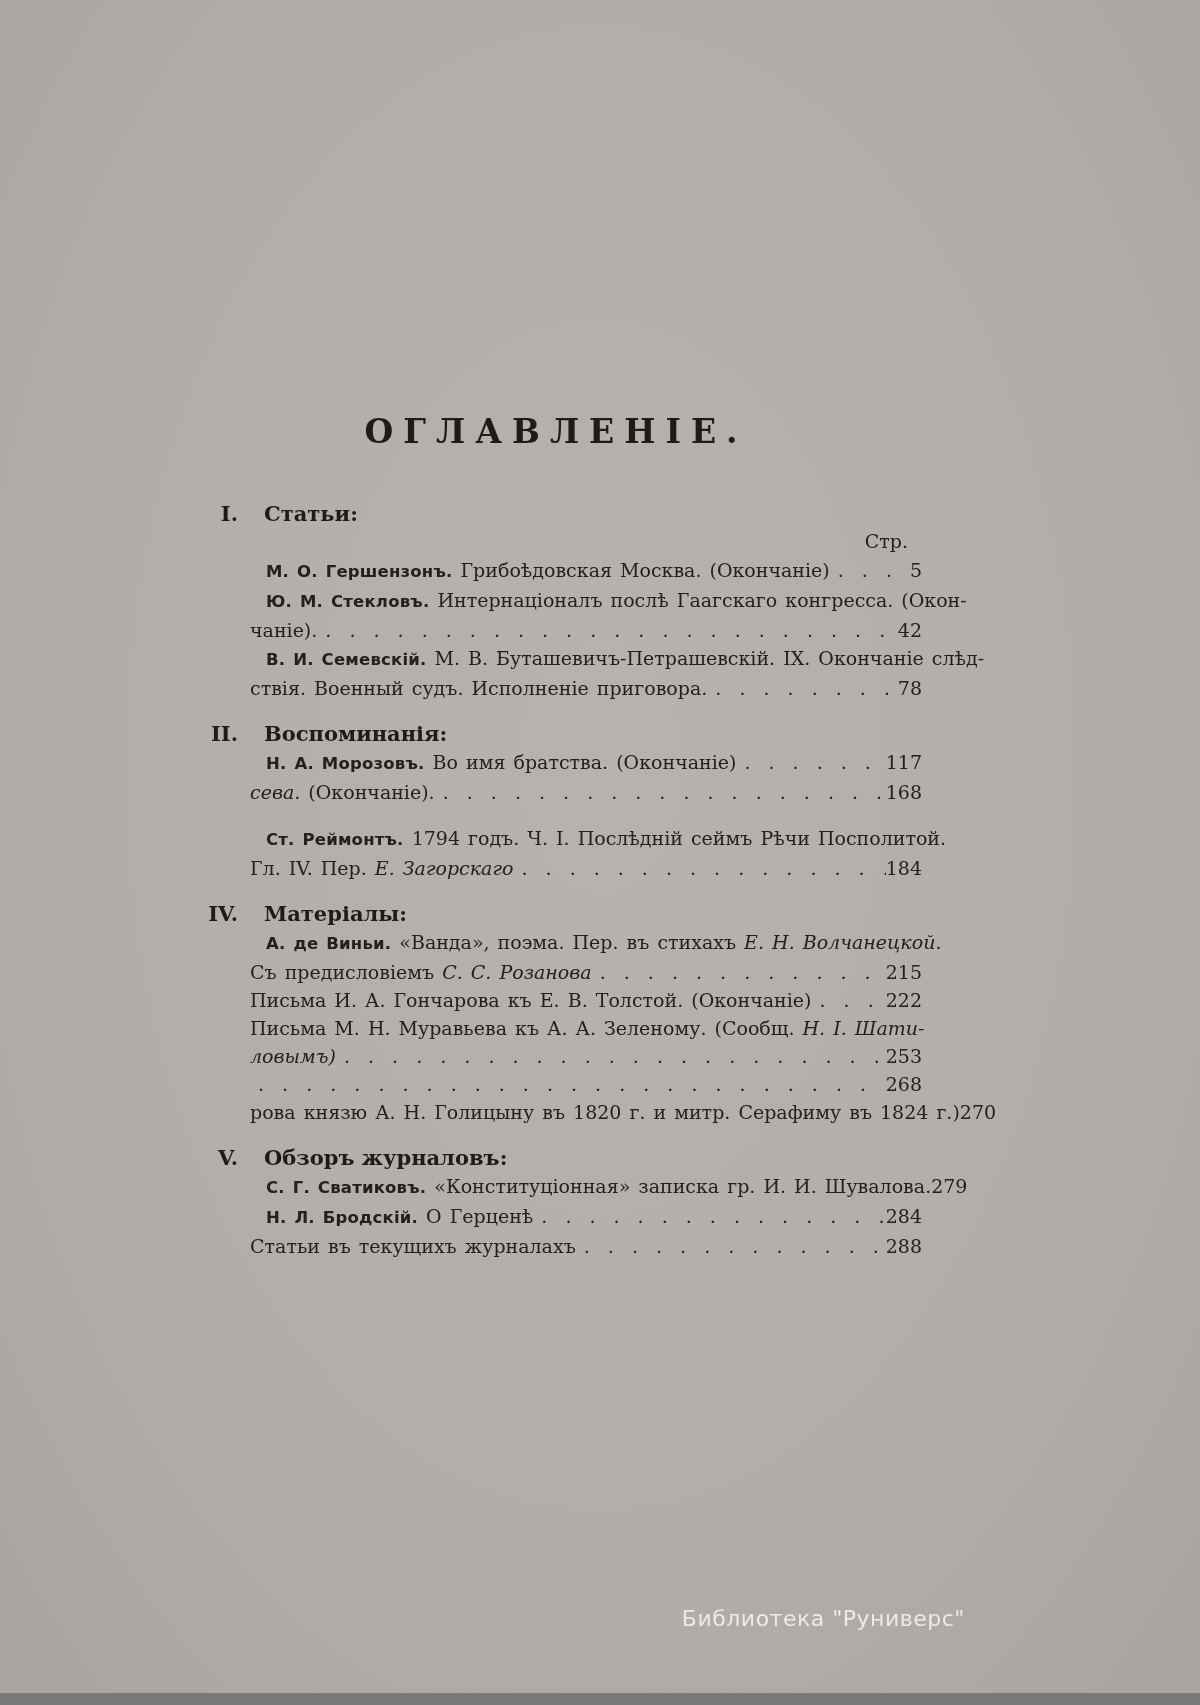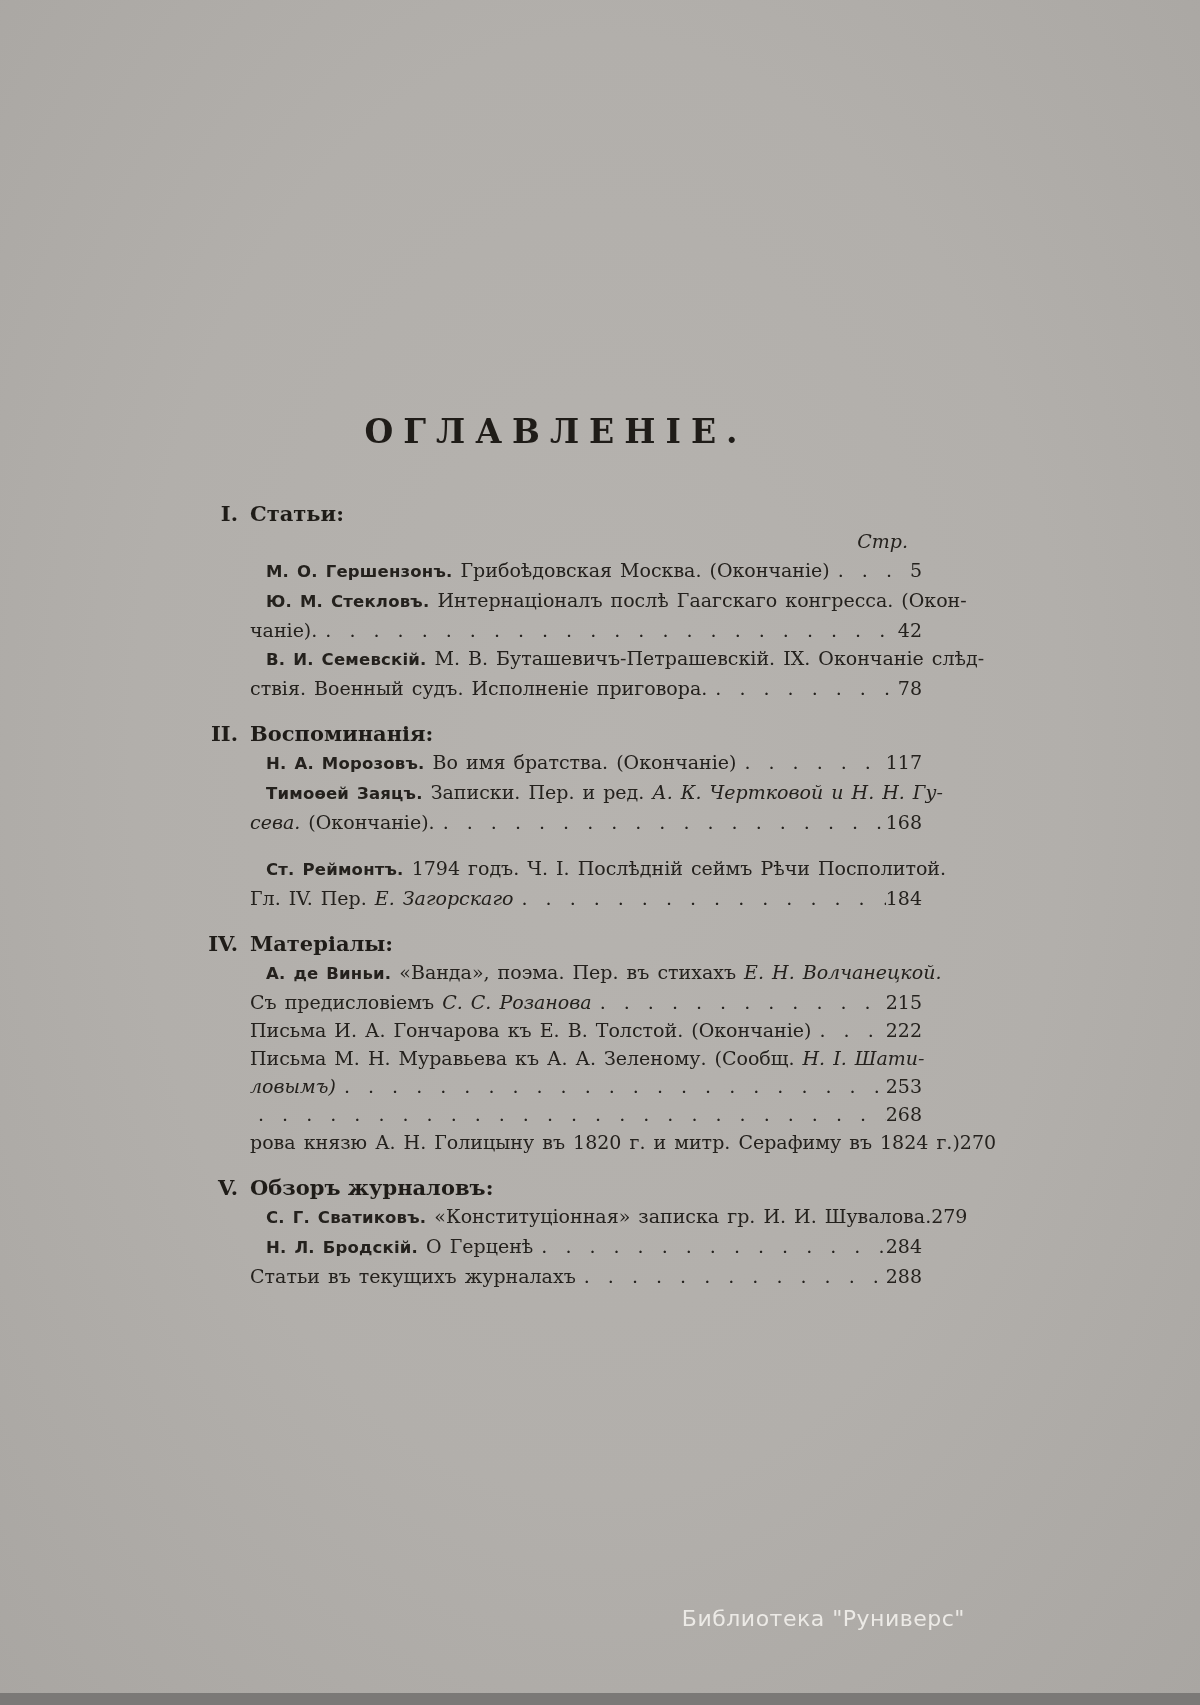--- a/index.html
+++ b/index.html
@@ -12,22 +12,22 @@
   .toc{position:absolute;left:250px;top:412px;width:672px;}
   .title{
     font-size:33px;font-weight:bold;letter-spacing:10px;text-align:center;
     line-height:40px;margin:0 0 48px 0;transform:translateX(-30px);
     color:#1f1c18;
   }
   .section{margin-top:18px;}
   .section:first-child{margin-top:0;}
   .heading-row{display:flex;margin-left:-52px;font-weight:bold;font-size:21px;line-height:28px;color:#1f1c18;}
   .numeral{width:40px;text-align:right;flex:0 0 auto;}
-  .heading-text{margin-left:12px;}
-  .pagelabel-row{text-align:right;font-style:italic;font-size:19px;line-height:26px;margin-bottom:2px;padding-right:14px;}
+  .heading-text{margin-left:26px;}
+  .pagelabel-row{text-align:right;font-size:19px;line-height:26px;margin-bottom:2px;padding-right:14px;}
   .line{display:flex;align-items:baseline;line-height:28px;font-size:19px;word-spacing:2px;}
   .line-text{flex:0 1 auto;white-space:nowrap;}
   .seg-author{font-family:"DejaVu Sans", sans-serif;font-weight:bold;font-size:16.5px;letter-spacing:0.2px;margin-left:16px;}
   .seg-italic{font-style:italic;}
   .leader{flex:1 1 auto;min-width:0;overflow:hidden;white-space:nowrap;letter-spacing:5px;padding:0 4px 0 8px;}
   .spacer{flex:1 1 auto;}
   .pageno{flex:0 0 auto;min-width:30px;text-align:right;}
   .watermark{
     position:absolute;top:1606px;right:235px;
     font-family:"DejaVu Sans", sans-serif;font-size:22px;letter-spacing:0.5px;
@@ -84,24 +84,20 @@
             <span class="heading-text">Воспоминанія:</span>
           </div>
           <div class="entry">
             <div class="line">
               <span class="line-text"><span class="seg-author">Н. А. Морозовъ.</span><span class="seg-plain"> Во имя братства. (Окончаніе)</span></span>
               <span class="leader">. . . . . . . . . . . . . . . . . . . . . . . . . . . . . . . . . . . . . . . . . . . . . . . . . . . . . . . . . . . . </span>
               <span class="pageno">117</span>
             </div>
           </div>
           <div class="entry">
-            <div class="line">
-              <span class="line-text"><span class="seg-author">Тимоѳей Заяцъ.</span><span class="seg-plain"> Записки. Пер. и ред. </span><span class="seg-italic">А. К. Чертковой и Н. Н. Гу-</span></span>
-              <span class="spacer"></span>
-            </div>
             <div class="line">
               <span class="line-text"><span class="seg-italic">сева.</span><span class="seg-plain"> (Окончаніе).</span></span>
               <span class="leader">. . . . . . . . . . . . . . . . . . . . . . . . . . . . . . . . . . . . . . . . . . . . . . . . . . . . . . . . . . . . </span>
               <span class="pageno">168</span>
             </div>
           </div>
         </div>
         <div class="section">
           <div class="entry">
             <div class="line">

